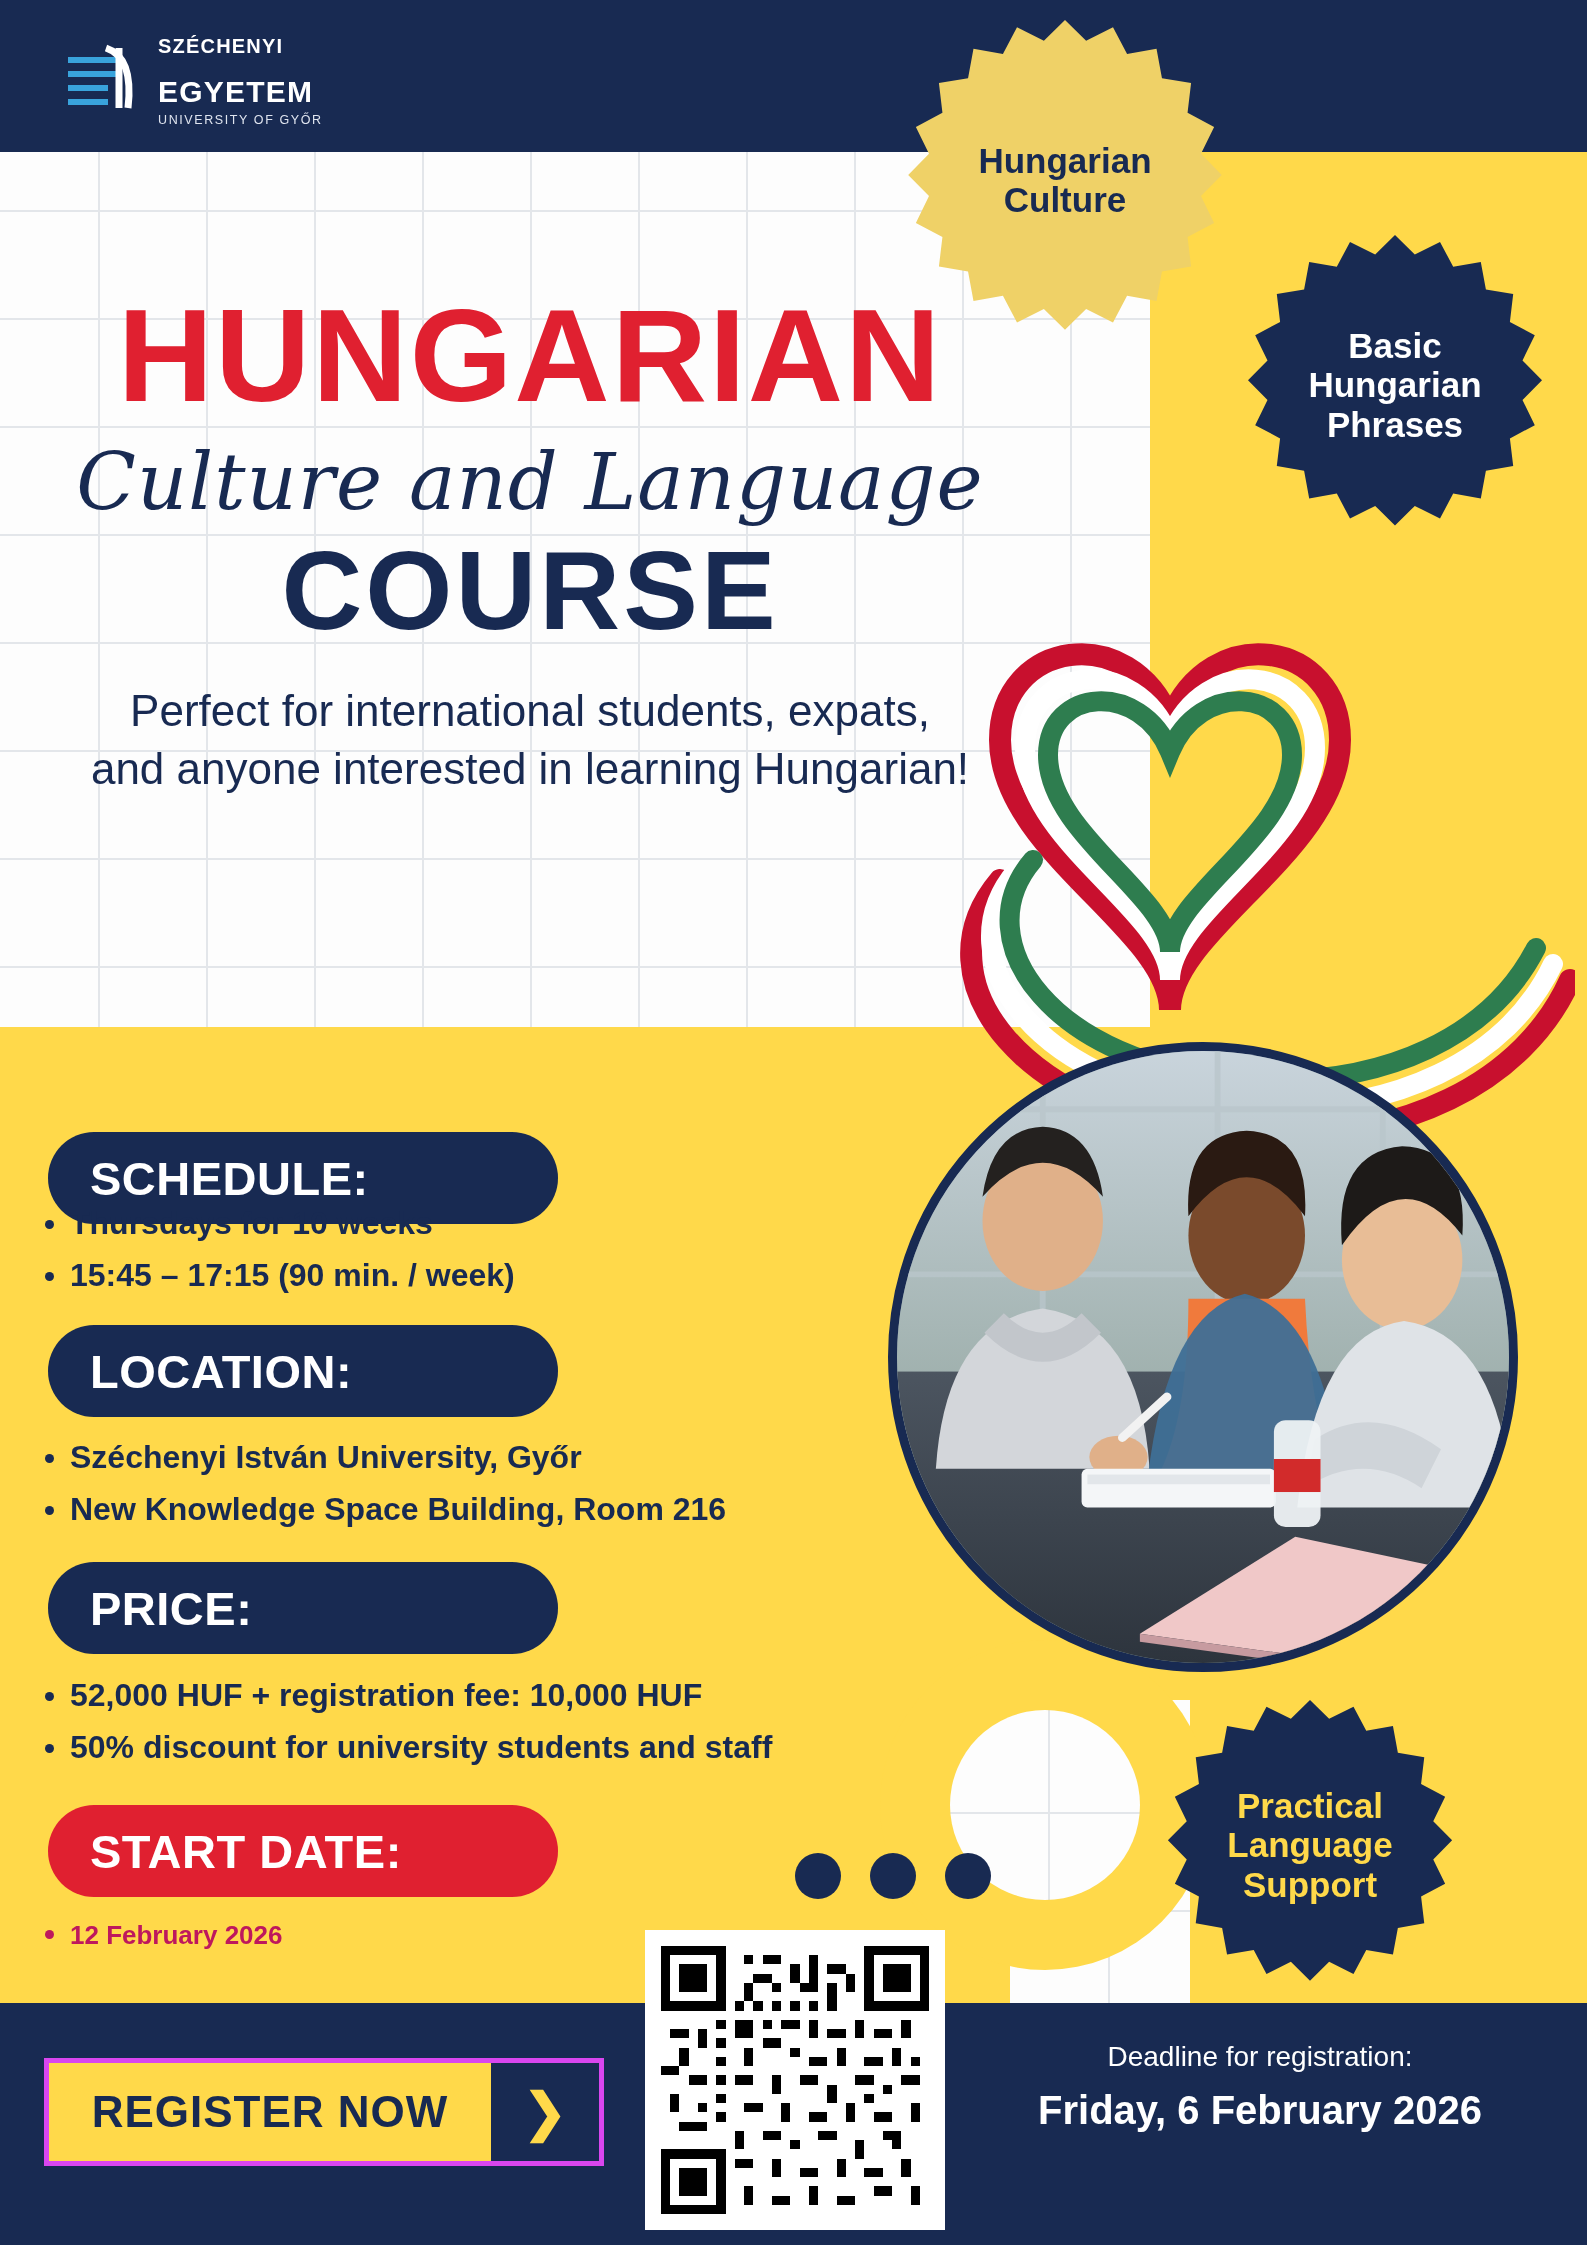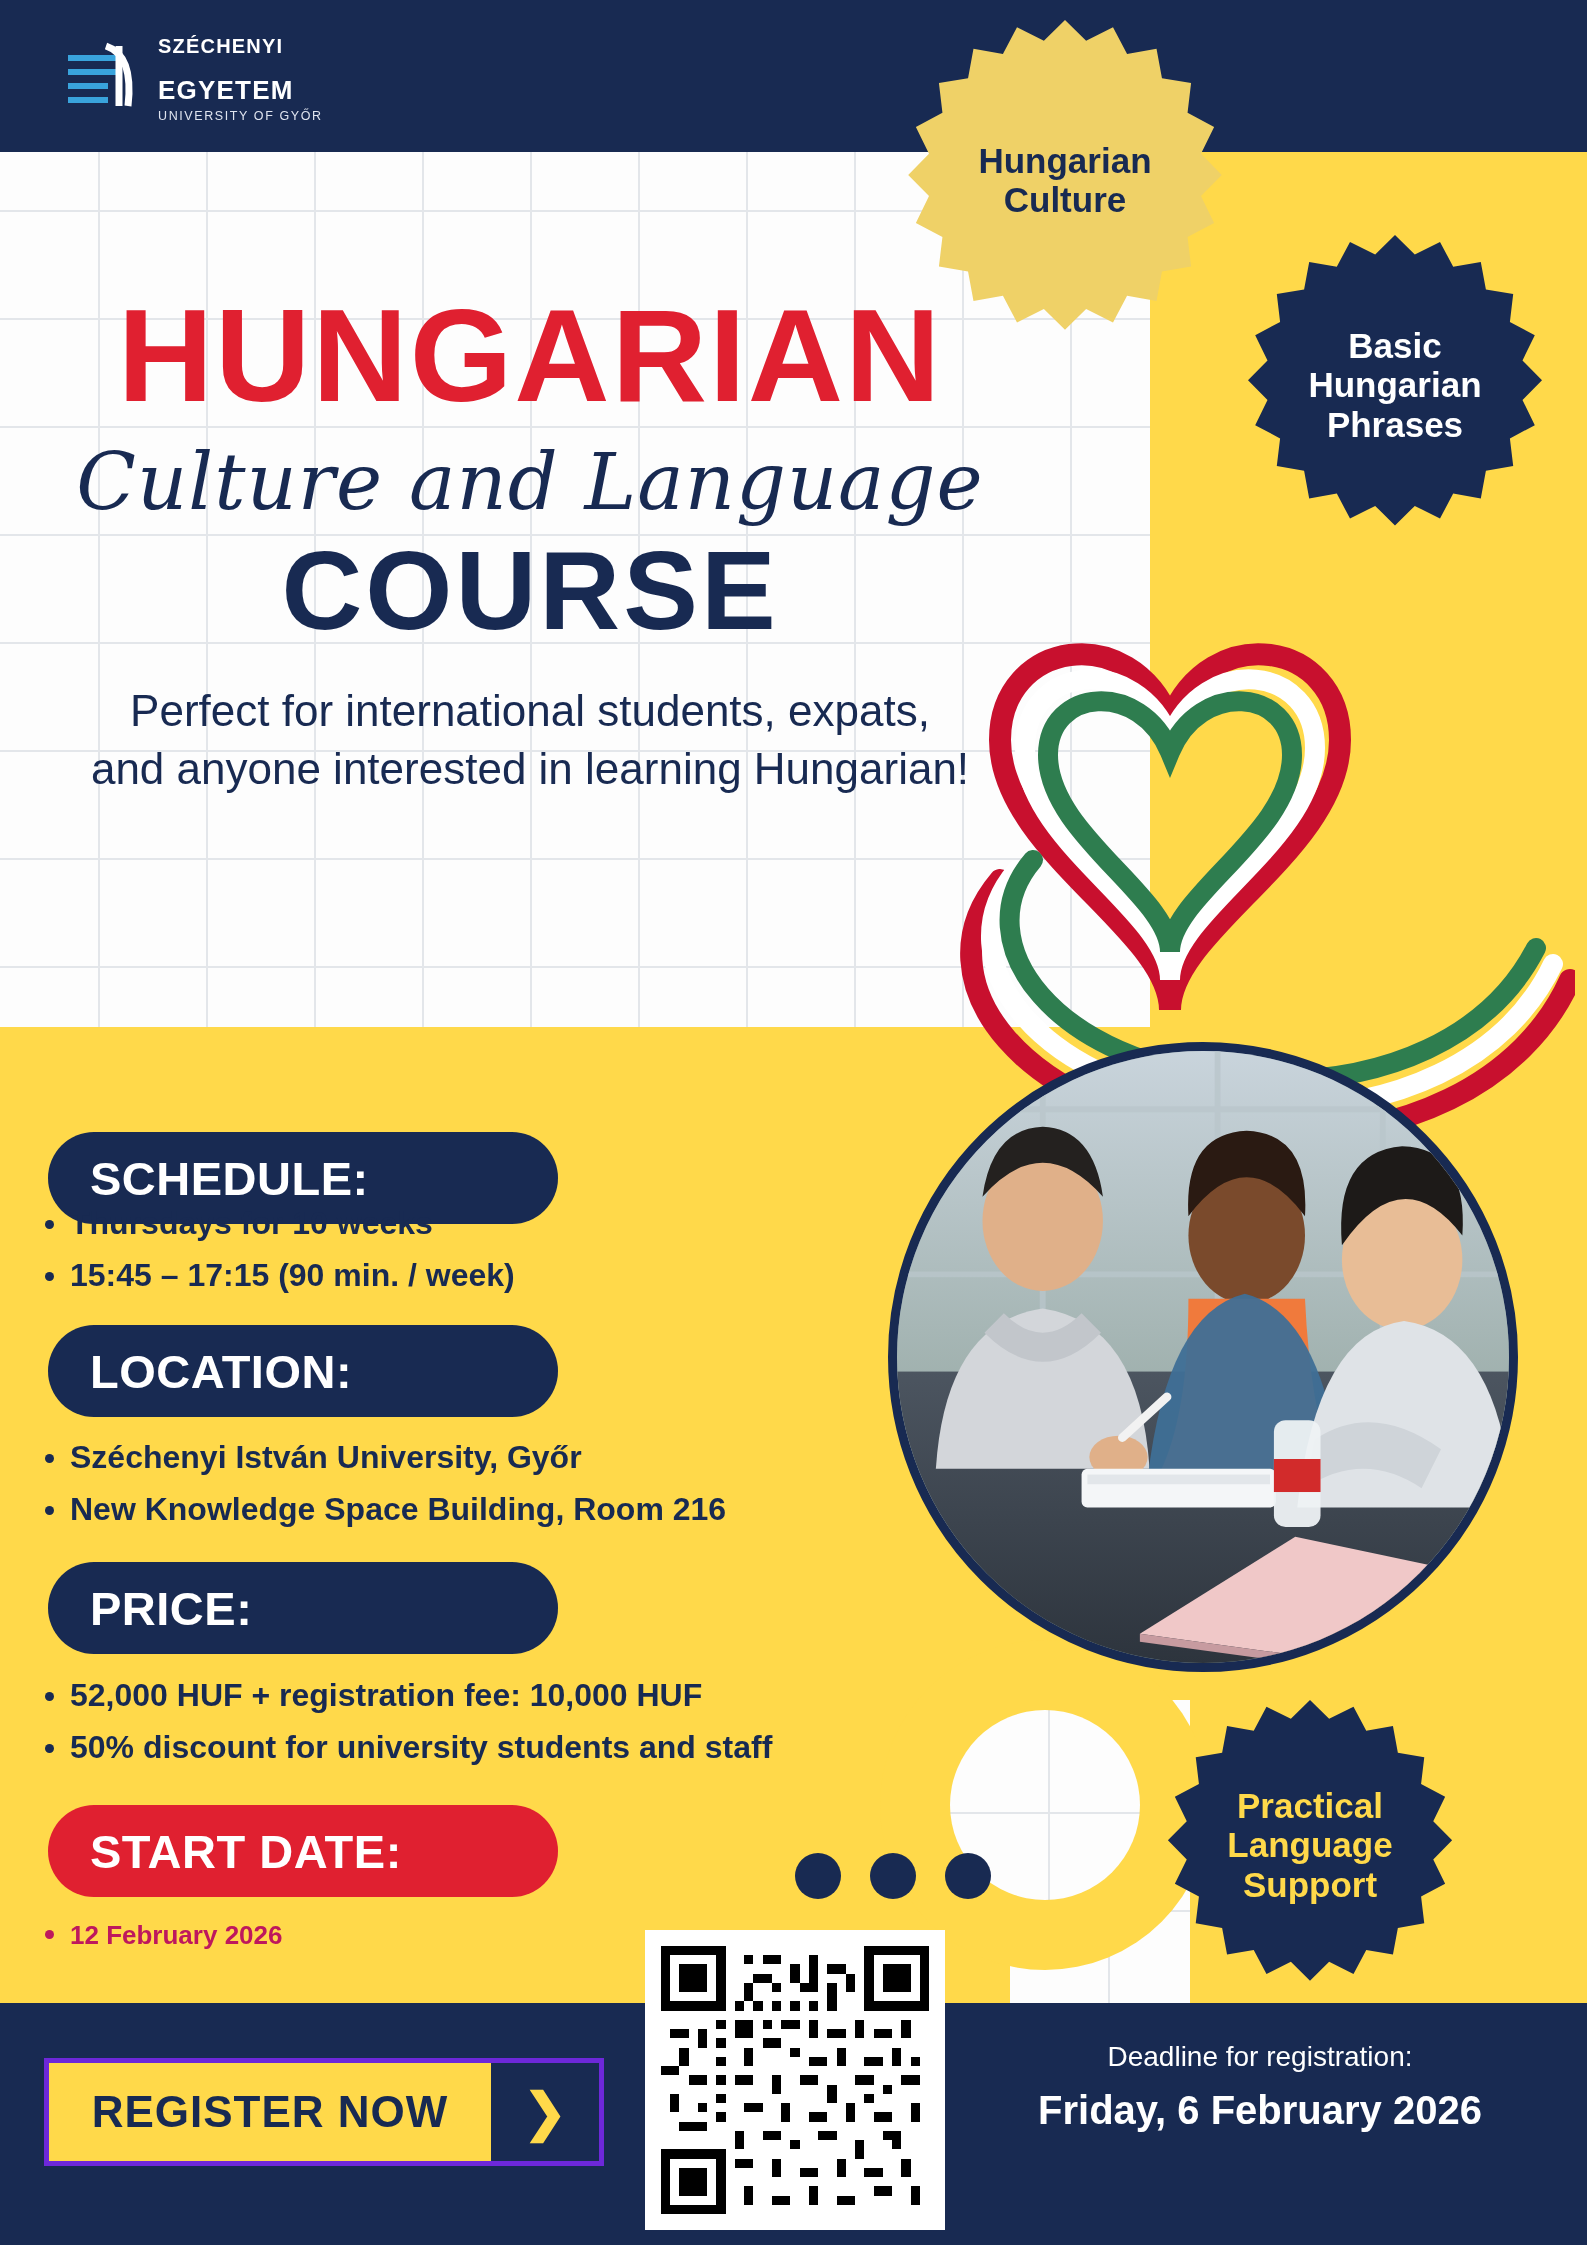--- a/index.html
+++ b/index.html
@@ -95,21 +95,21 @@
     z-index:6;
   }
   .logo-wrap {
     position:absolute;
     left:62px; top:36px;
     display:flex; align-items:center; gap:18px;
   }
   .logo-mark { width:78px; height:82px; position:relative; }
   .logo-text { color:#ffffff; line-height:1.0; }
   .logo-l1 { font-size:20px; font-weight:bold; letter-spacing:1.2px; }
-  .logo-l2 { font-size:26px; font-weight:bold; letter-spacing:1.2px; margin-top:21px;}
+  .logo-l2 { font-size:30px; font-weight:bold; letter-spacing:1.2px; margin-top:21px;}
   .logo-l3 { font-size:12.5px; letter-spacing:1.6px; margin-top:7px; color:#dfe4ef;}
 
   
   .badge {
     position:absolute;
     display:flex; align-items:center; justify-content:center;
     text-align:center;
     font-weight:bold;
     line-height:1.12;
     z-index:7;
@@ -222,21 +222,21 @@
     position:absolute;
     left:0; top:2003px;
     width:1587px; height:242px;
     background:#182a52;
     z-index:6;
   }
   .register-btn {
     position:absolute;
     left:44px; top:2058px;
     width:560px; height:108px;
-    border:5px solid #6d28d9;
+    border:5px solid #d946ef;
     display:flex;
     z-index:7;
   }
   .register-label {
     flex:1;
     background:#ffd94a;
     color:#182a52;
     font-size:44px;
     font-weight:bold;
     letter-spacing:1px;

